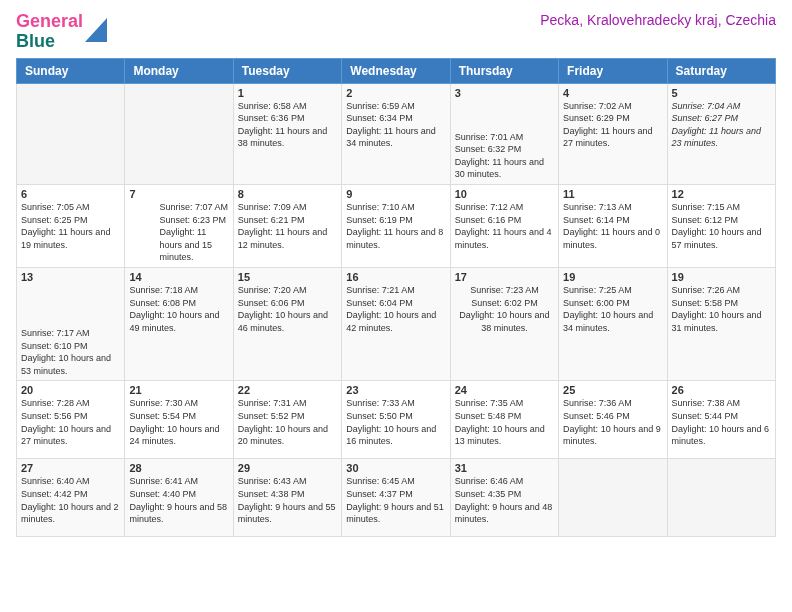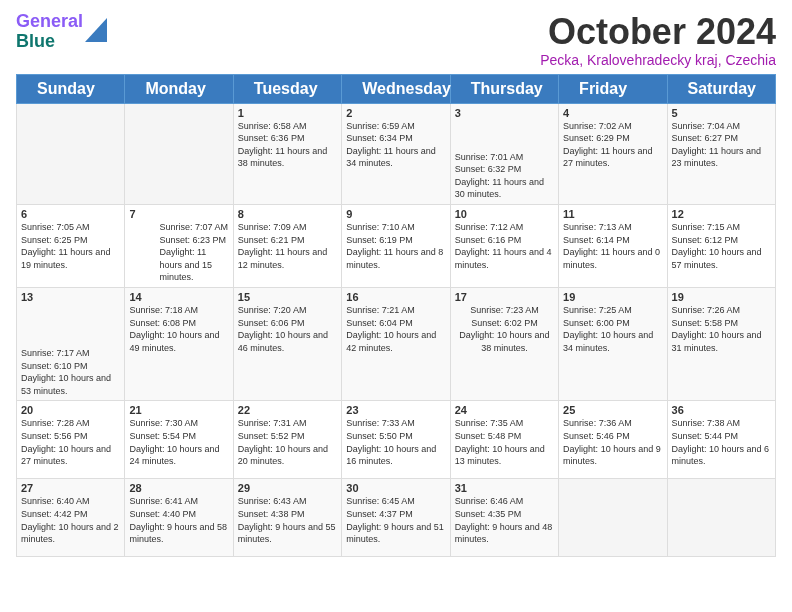--- a/index.html
+++ b/index.html
@@ -24,21 +24,21 @@
       display: flex;
       flex-direction: column;
       align-items: flex-start;
     }
     .logo-text {
       font-size: 18px;
       font-weight: bold;
       color: #333;
       line-height: 1.1;
     }
-    .logo-text span { color: #8b5cf6; }
+    .logo-text span { color: #ec4899; }
     .title-block {
       text-align: right;
     }
     .month-title {
       font-size: 36px;
       font-weight: bold;
       color: #333;
       line-height: 1.1;
     }
     .location {
@@ -46,23 +46,23 @@
       color: #a21caf;
     }
     table {
       width: 100%;
       border-collapse: collapse;
       table-layout: fixed;
     }
     thead tr th {
       background-color: #3a7bbf;
       color: #fff;
-      font-size: 16px;
+      font-size: 12px;
       font-weight: bold;
-      padding: 5px 20px;
+      padding: 5px 8px;
       text-align: left;
       border: 1px solid #5a9ad4;
     }
     tbody tr td {
       vertical-align: top;
       padding: 3px 4px;
       font-size: 9.5px;
       color: #333;
       border: 1px solid #ddd;
       height: 78px;
@@ -95,21 +95,20 @@
       <div style="display:flex; align-items:center;">
         <span class="logo-text">
           <span>General</span><br><span style="color:#0f766e;">Blue</span>
         </span>
         <svg width="22" height="28" viewBox="0 0 22 28" style="margin-left:2px; margin-top:-8px;">
           <polygon points="0,28 22,28 22,4" fill="#3a7bbf"></polygon>
         </svg>
       </div>
     </div>
     <div class="title-block">
-      <div class="month-title">October 2024</div>
       <div class="location">Pecka, Kralovehradecky kraj, Czechia</div>
     </div>
   </div>
 
   <table>
     <thead>
       <tr>
         <th>Sunday</th>
         <th>Monday</th>
         <th>Tuesday</th>
@@ -142,21 +141,21 @@
 Daylight: 11 hours and 30 minutes.</div>
           </td>
           <td>
             <span class="day-num">4</span>
             <div class="day-detail" style="white-space: pre-line;">Sunrise: 7:02 AM
 Sunset: 6:29 PM
 Daylight: 11 hours and 27 minutes.</div>
           </td>
           <td>
             <span class="day-num">5</span>
-            <div class="day-detail" style="white-space: pre-line;">Sunrise: 7:04 AM
+            <div class="day-detail" style="white-space: pre-line; font-style: italic;">Sunrise: 7:04 AM
 Sunset: 6:27 PM
 Daylight: 11 hours and 23 minutes.</div>
           </td>
         </tr>
         <tr>
           <td>
             <span class="day-num">6</span>
             <div class="day-detail" style="white-space: pre-line;">Sunrise: 7:05 AM
 Sunset: 6:25 PM
 Daylight: 11 hours and 19 minutes.</div>
@@ -273,21 +272,21 @@
 Sunset: 5:48 PM
 Daylight: 10 hours and 13 minutes.</div>
           </td>
           <td>
             <span class="day-num">25</span>
             <div class="day-detail" style="white-space: pre-line;">Sunrise: 7:36 AM
 Sunset: 5:46 PM
 Daylight: 10 hours and 9 minutes.</div>
           </td>
           <td>
-            <span class="day-num">36</span>
+            <span class="day-num">26</span>
             <div class="day-detail" style="white-space: pre-line;">Sunrise: 7:38 AM
 Sunset: 5:44 PM
 Daylight: 10 hours and 6 minutes.</div>
           </td>
         </tr>
         <tr>
           <td>
             <span class="day-num">27</span>
             <div class="day-detail" style="white-space: pre-line;">Sunrise: 6:40 AM
 Sunset: 4:42 PM

